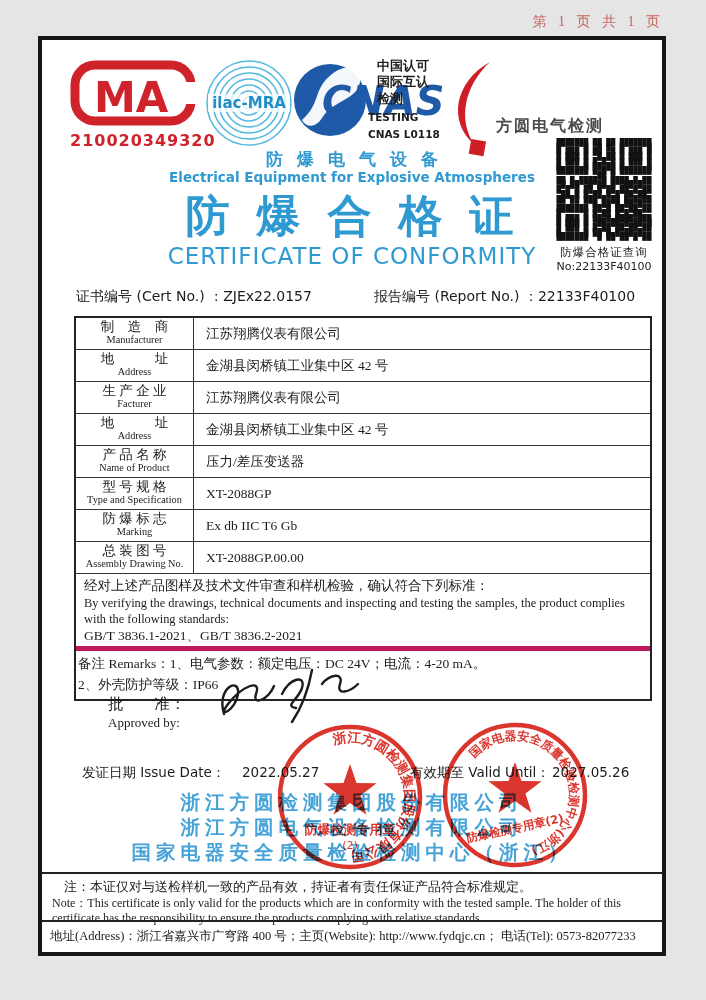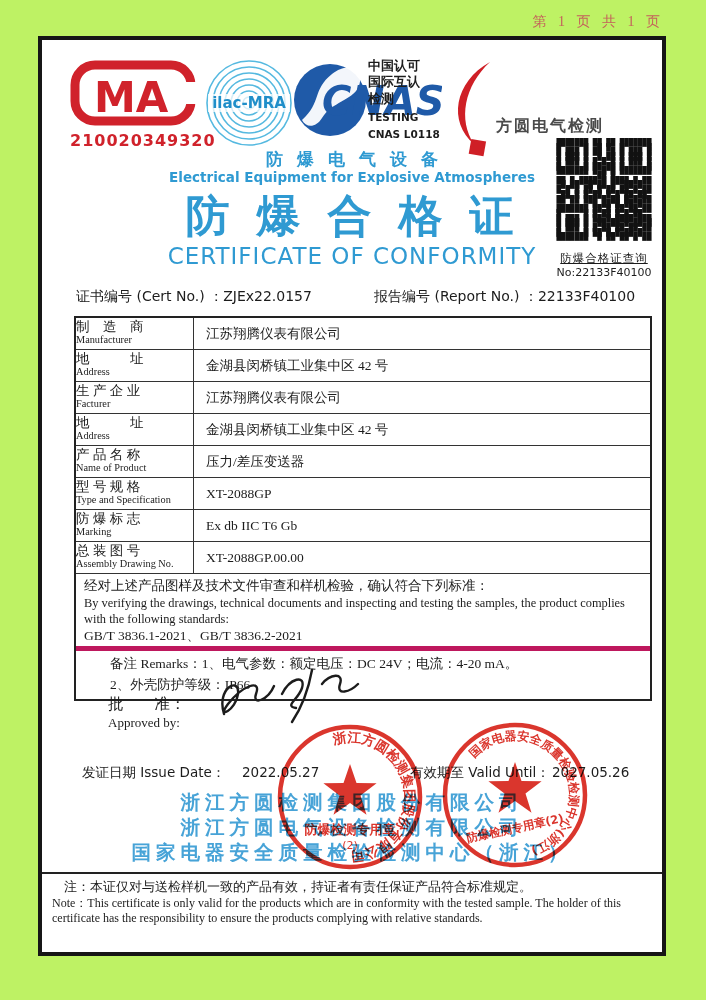--- a/index.html
+++ b/index.html
@@ -1,65 +1,65 @@
 <!DOCTYPE html>
 <html><head>
 <meta charset="utf-8">
 <style>
   html,body{margin:0;padding:0;}
-  .page{position:relative;width:706px;height:1000px;background:#bef264;overflow:hidden;
+  .page{position:relative;width:706px;height:1000px;background:#e5e5e5;overflow:hidden;
         font-family:"Liberation Serif","DejaVu Sans",serif;color:#1c1c1c;}
   .pagination{position:absolute;right:42px;top:13px;color:#c4625a;font-size:14px;letter-spacing:4px;}
   .frame{position:absolute;left:38px;top:36px;width:620px;height:912px;border:4px solid #161616;background:#fff;}
 
   
   .cma{position:absolute;left:28px;top:20px;width:132px;text-align:center;}
   .cma-num{color:#d0222b;font-family:"DejaVu Sans",sans-serif;font-weight:bold;font-size:16px;letter-spacing:1px;margin-top:1px;}
   .ilac{position:absolute;left:162px;top:18px;width:90px;height:90px;}
   .ilac-text{position:absolute;left:4px;top:36px;width:82px;text-align:center;color:#1f8ec9;
              font-family:"DejaVu Sans",sans-serif;font-weight:bold;font-size:15px;background:rgba(255,255,255,.75);}
   .cnas{position:absolute;left:250px;top:22px;}
   .cnas-side{position:absolute;left:326px;top:18px;font-family:"DejaVu Sans",sans-serif;}
-  .cnas-side .cn{font-size:13px;line-height:1.25;font-weight:bold;}
+  .cnas-side .cn{font-size:13px;line-height:1.25;font-weight:bold;margin-left:9px;}
   .cnas-side .en{font-size:10.5px;font-weight:bold;line-height:1.3;margin-top:4px;}
   .fy{position:absolute;left:398px;top:20px;width:210px;height:100px;}
   .fy-label{position:absolute;left:56px;top:56px;font-size:16px;letter-spacing:2px;color:#4a4a4a;font-weight:bold;}
 
   
   .t-cn-small{position:absolute;left:0;top:108px;width:100%;text-align:center;color:#2f9ad2;
               font-weight:bold;font-size:17px;letter-spacing:14px;padding-left:14px;box-sizing:border-box;}
   .t-en-small{position:absolute;left:0;top:129px;width:100%;text-align:center;color:#2f9ad2;
               font-weight:bold;font-size:13.5px;font-family:"DejaVu Sans",sans-serif;}
   .t-cn-big{position:absolute;left:0;top:147px;width:100%;text-align:center;color:#2f9ad2;
             font-weight:bold;font-size:44px;letter-spacing:27px;padding-left:22px;box-sizing:border-box;}
   .t-en-big{position:absolute;left:0;top:203px;width:100%;text-align:center;color:#2f9ad2;
             font-size:23px;letter-spacing:1px;font-family:"DejaVu Sans",sans-serif;}
 
   
   .qr{position:absolute;left:504px;top:101px;width:116px;text-align:center;}
   .qr pre{font-family:"DejaVu Sans Mono",monospace;font-size:7.5px;line-height:0.63;margin:0 auto;
           display:inline-block;text-align:left;color:#111;}
-  .qr-caption{font-size:11.5px;letter-spacing:1px;margin-top:8px;text-decoration:underline;}
+  .qr-caption{font-size:11.5px;letter-spacing:1px;margin-top:2px;}
   .qr-number{font-size:11px;font-family:"DejaVu Sans",sans-serif;}
 
   
   .certrow{position:absolute;left:32px;top:248px;width:580px;font-family:"DejaVu Sans",sans-serif;font-size:14px;}
   .certrow .grp{position:absolute;top:0;white-space:nowrap;}
   .grp.g1{left:2px;} .grp.g2{left:300px;text-align:center;}
 
   
   .ctable{position:absolute;left:32px;top:276px;width:578px;border:2px solid #222;box-sizing:border-box;font-size:13.5px;}
   .trow{display:flex;border-bottom:1px solid #333;height:31px;}
-  .tlabel{width:118px;border-right:1px solid #333;padding-top:1px;box-sizing:border-box;}
+  .tlabel{width:118px;border-right:1px solid #333;text-align:center;padding-top:1px;box-sizing:border-box;}
   .tl-cn{font-size:13.5px;line-height:1.2;}
   .tl-en{font-size:10.3px;line-height:1;font-family:"Liberation Serif",serif;}
   .tvalue{flex:1;display:flex;align-items:center;padding-left:12px;text-align:right;}
   .statement{border-bottom:5px solid #be185d;padding:3px 8px 2px;line-height:1.3;min-height:58px;}
   .statement .en{font-size:12.4px;}
-  .remarks{padding:3px 2px 4px;margin-left:32px;}
+  .remarks{padding:3px 2px 4px;}
   .remarks div{line-height:1.5;}
 
   
   .approval{position:absolute;left:66px;top:654px;}
   .ap-cn{font-size:15.5px;}
   .ap-en{font-size:13px;}
   .sig{position:absolute;left:168px;top:618px;}
 
   
   .dates{position:absolute;left:32px;top:724px;width:580px;font-family:"DejaVu Sans",sans-serif;font-size:13.5px;}
@@ -285,14 +285,15 @@
       </text>
       <polygon fill="#d8261d" points="75,42 81.5,61.1 101.6,61.35 85.5,73.4 91.5,92.65 75,81 58.5,92.65 64.5,73.4 48.4,61.35 68.5,61.1"></polygon>
       <text x="75" y="112" transform="rotate(-12 75 108)" font-size="11.5" font-weight="bold" fill="#d8261d" text-anchor="middle" font-family="DejaVu Sans, sans-serif">防爆检测专用章(2)</text>
     </svg>
 
     <div class="notebox">
       <div class="note-cn">注：本证仅对与送检样机一致的产品有效，持证者有责任保证产品符合标准规定。</div>
       <div class="note-en">Note：This certificate is only valid for the products which are in conformity with the tested sample. The holder of this certificate has the responsibility to ensure the products complying with relative standards.</div>
     </div>
 
+    <div class="addr">地址(Address)：浙江省嘉兴市广穹路 400 号；主页(Website): http://www.fydqjc.cn；  电话(Tel): 0573-82077233</div>
   </div>
 </div>
 
 </body></html>

